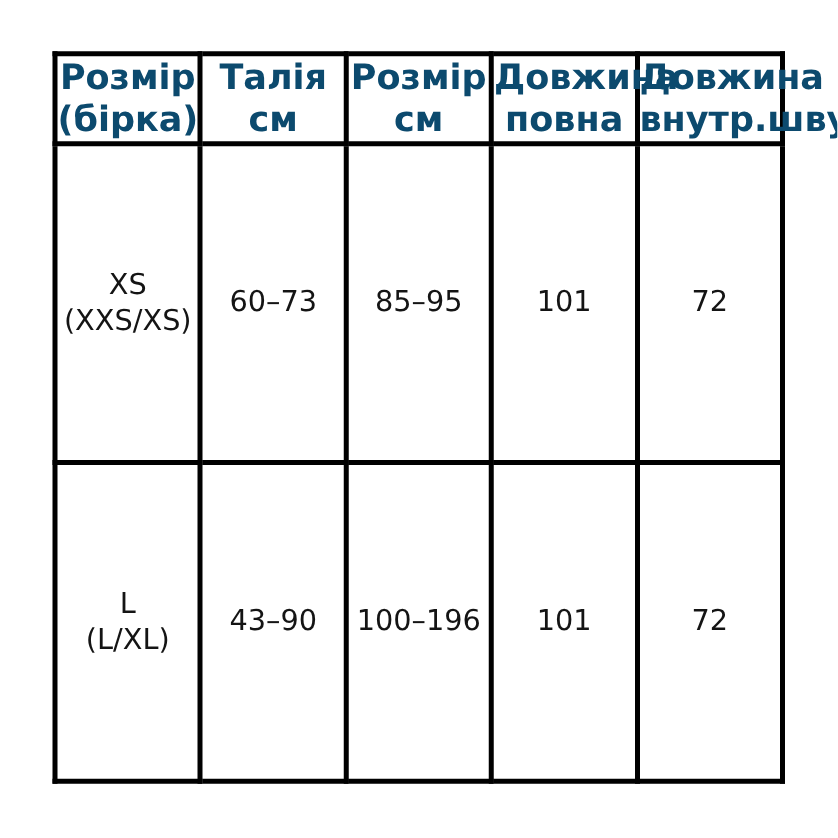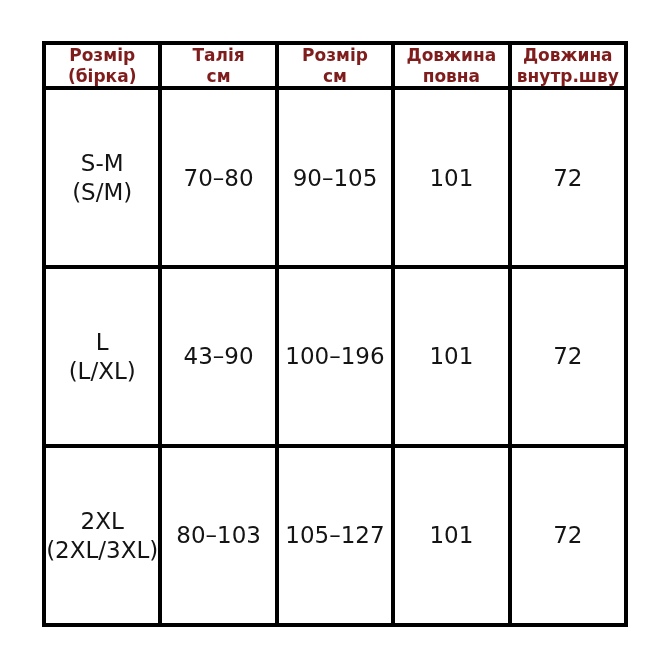--- a/index.html
+++ b/index.html
@@ -28,24 +28,24 @@
   table.size-chart th,
   table.size-chart td {
     border: 4px solid #000000;
     text-align: center;
     vertical-align: middle;
     padding: 0;
     white-space: pre-line;
     overflow: visible;
   }
   table.size-chart th {
-    font-size: 17px;
+    font-size: 28px;
     font-weight: bold;
     line-height: 1.22;
-    color: #7f1d1d;
+    color: #0c4a6e;
   }
   table.size-chart td {
     font-size: 23px;
     font-weight: normal;
     line-height: 1.25;
     color: #141414;
   }
 </style>
 </head>
 <body>
@@ -68,38 +68,30 @@
         <th>Розмір
 см</th>
         <th>Довжина
 повна</th>
         <th>Довжина
 внутр.шву</th>
       </tr>
     </thead>
     <tbody>
       <tr>
-        <td>S-M
-(S/M)</td>
-        <td>70–80</td>
-        <td>90–105</td>
+        <td>XS
+(XXS/XS)</td>
+        <td>60–73</td>
+        <td>85–95</td>
         <td>101</td>
         <td>72</td>
       </tr>
       <tr>
         <td>L
 (L/XL)</td>
         <td>43–90</td>
         <td>100–196</td>
         <td>101</td>
         <td>72</td>
       </tr>
-      <tr>
-        <td>2XL
-(2XL/3XL)</td>
-        <td>80–103</td>
-        <td>105–127</td>
-        <td>101</td>
-        <td>72</td>
-      </tr>
     </tbody>
   </table>
 </div>
 
 </body></html>

